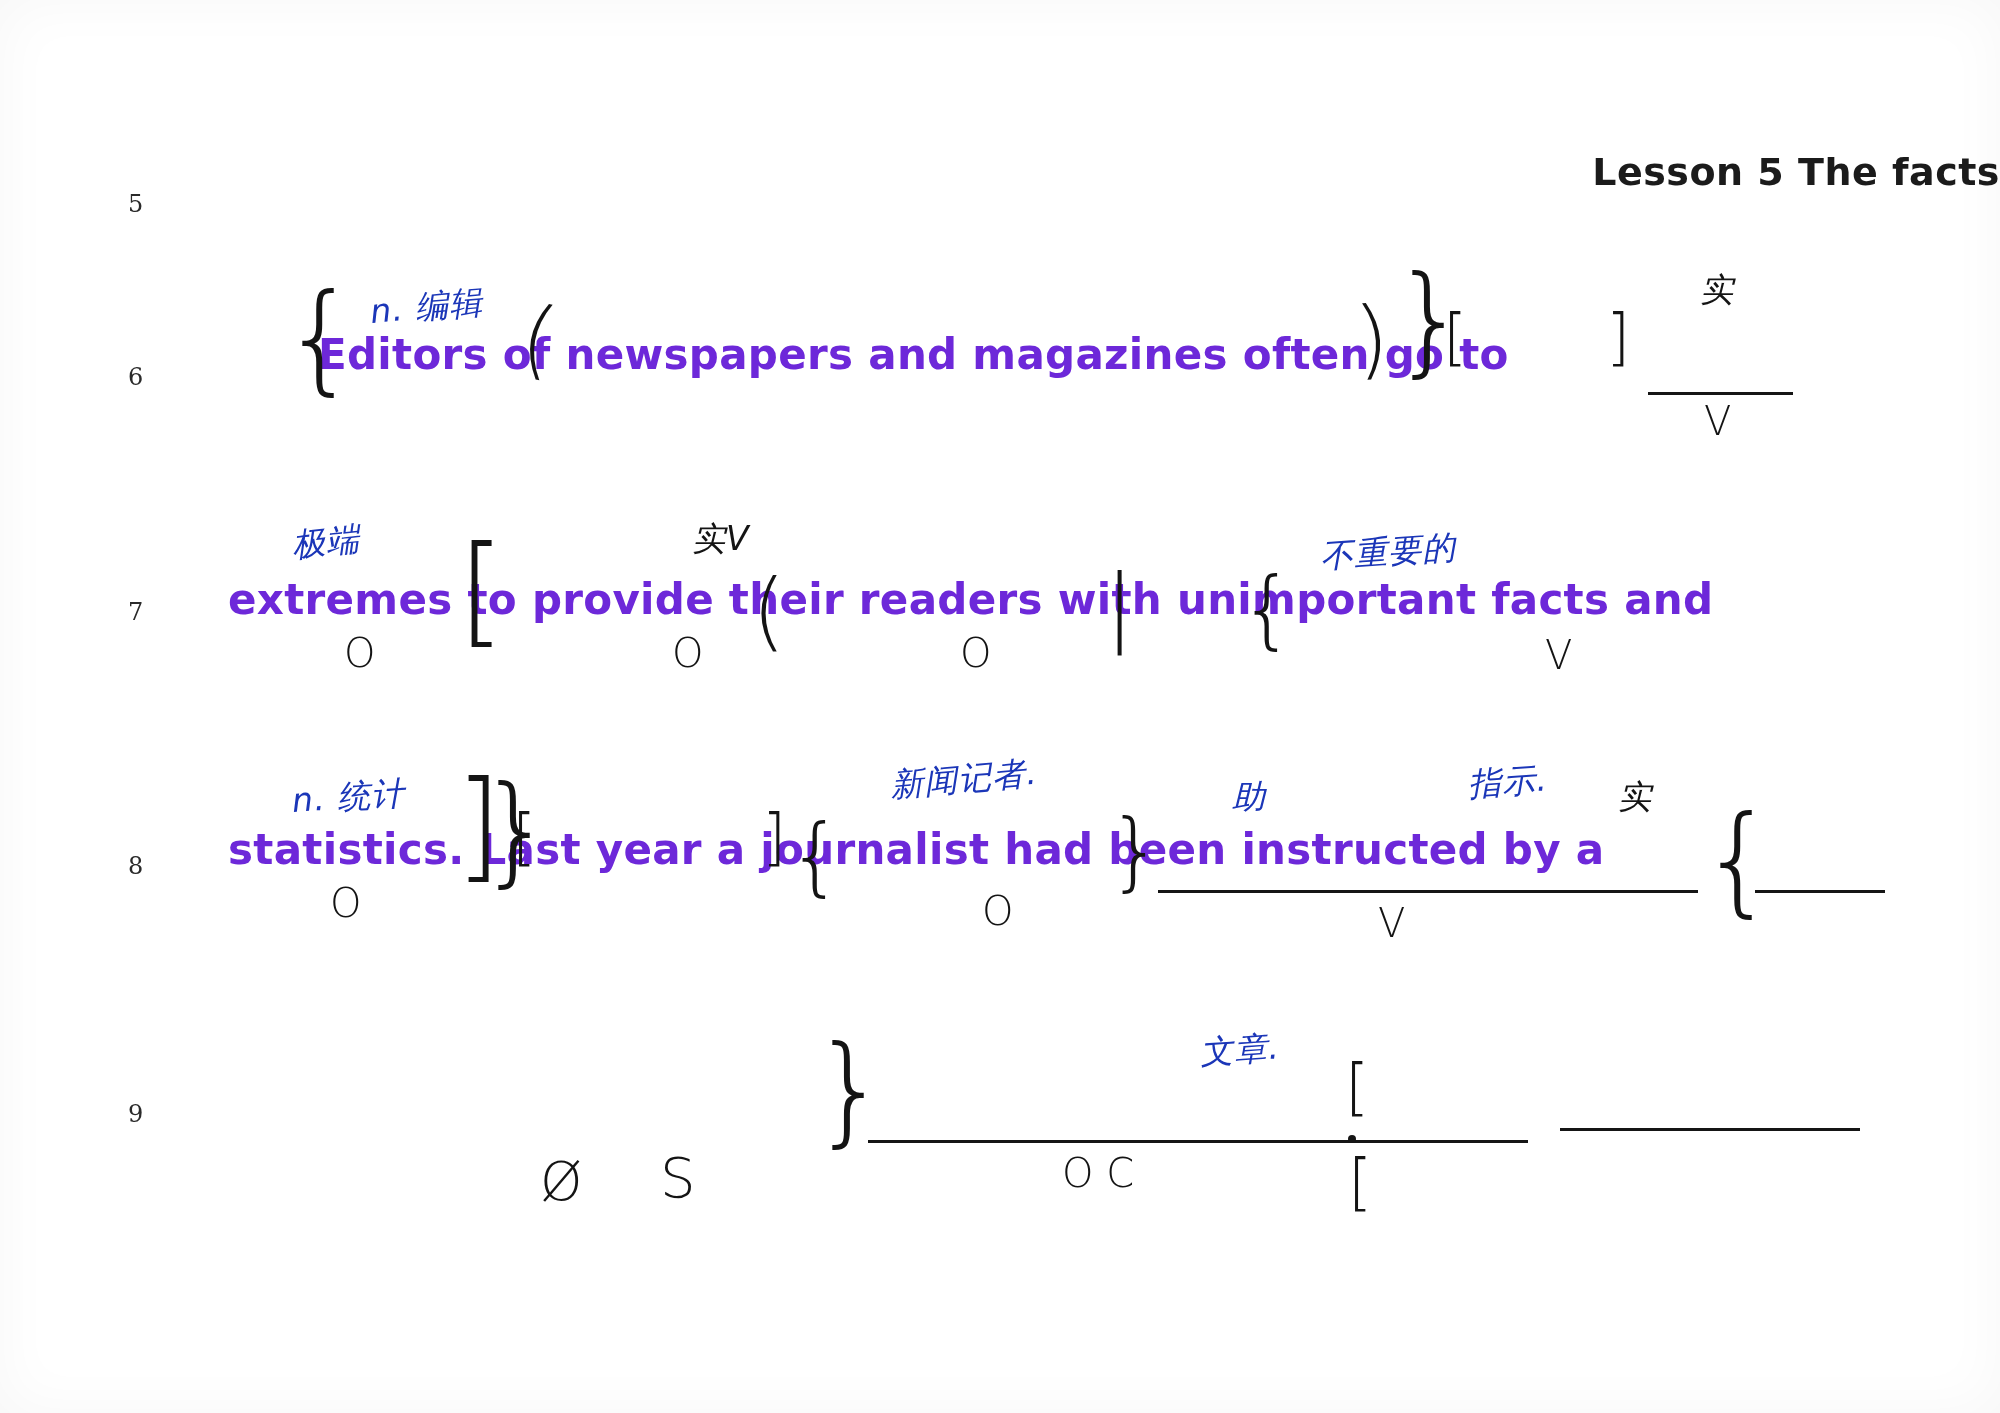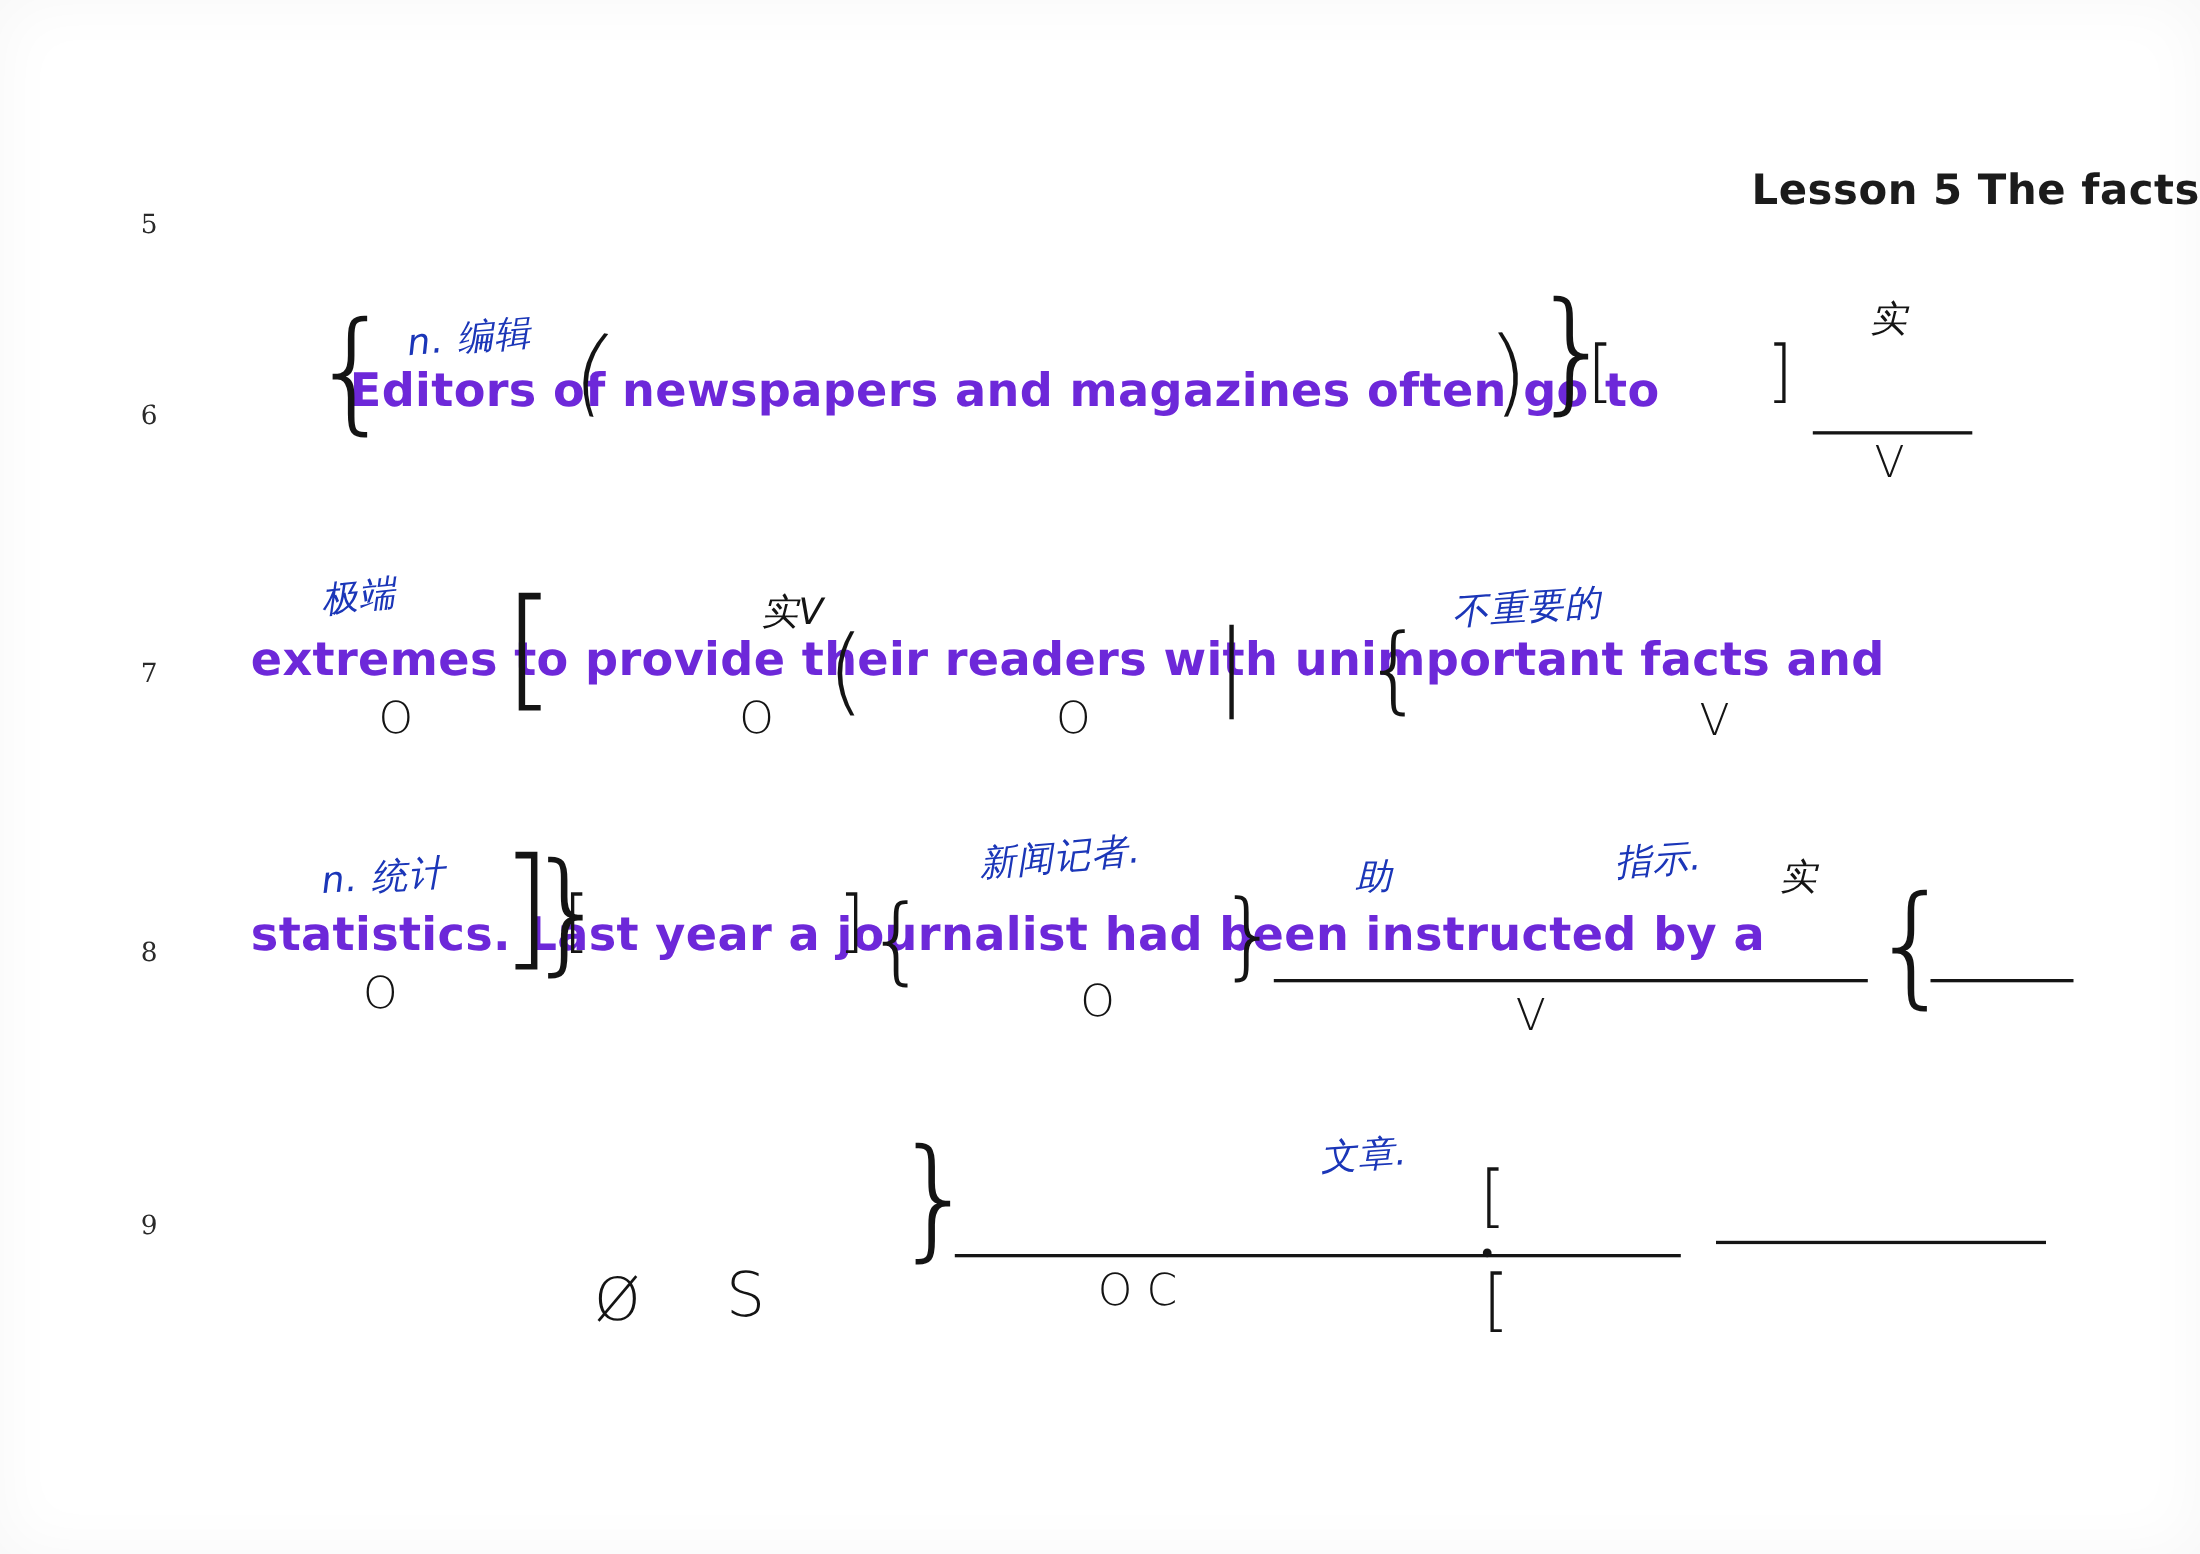--- a/index.html
+++ b/index.html
@@ -127,21 +127,21 @@
   <div class="hw hw-black cjk" style="left:1700px; top:268px;">实</div>
   <div class="underline-rule" style="left:1648px; top:392px; width:145px;"></div>
   <div class="hw hw-black vee" style="left:1704px; top:398px;">V</div>
 
   <div class="text-line" style="left:228px; top:575px;">extremes to provide their readers with unimportant facts and</div>
 
   <div class="hw hw-blue cjk" style="left:292px; top:520px; transform: rotate(-6deg);">极端</div>
   <div class="hw hw-black mark-tall" style="left:458px; top:520px;">[</div>
   <div class="hw hw-black circle-o" style="left:344px; top:630px;">O</div>
 
-  <div class="hw hw-black cjk" style="left:692px; top:534px;">实V</div>
+  <div class="hw hw-black cjk" style="left:692px; top:517px;">实V</div>
   <div class="hw hw-black mark-xl" style="left:752px; top:560px;">(</div>
   <div class="hw hw-black circle-o" style="left:672px; top:630px;">O</div>
 
   <div class="hw hw-black mark-xl" style="left:1105px; top:555px;">|</div>
   <div class="hw hw-black circle-o" style="left:960px; top:630px;">O</div>
 
   <div class="hw hw-black mark-xl" style="left:1240px; top:558px;">{</div>
   <div class="hw hw-blue cjk" style="left:1320px; top:530px; transform: rotate(-4deg);">不重要的</div>
   <div class="hw hw-black vee" style="left:1545px; top:632px;">V</div>
 
@@ -168,19 +168,19 @@
   <div class="hw hw-black mark-tall" style="left:1700px; top:790px;">{</div>
   <div class="underline-rule" style="left:1755px; top:890px; width:130px;"></div>
 
 
   <div class="hw hw-black mark-tall" style="left:812px; top:1020px;">}</div>
   <div class="hw hw-black circle-o" style="left:540px; top:1150px; font-size:54px;">Ø</div>
   <div class="hw hw-black circle-o" style="left:660px; top:1145px; font-size:56px;">S</div>
 
   <div class="hw hw-blue cjk" style="left:1200px; top:1028px; transform: rotate(-4deg);">文章.</div>
   <div class="underline-rule" style="left:868px; top:1140px; width:660px;"></div>
-  <div class="hw hw-black circle-o" style="left:998px; top:1150px;">O C</div>
+  <div class="hw hw-black circle-o" style="left:1062px; top:1150px;">O C</div>
   <div class="dot" style="left:1348px; top:1135px;"></div>
   <div class="hw hw-black mark-lg" style="left:1345px; top:1050px;">[</div>
   <div class="hw hw-black mark-lg" style="left:1348px; top:1145px;">[</div>
   <div class="underline-rule" style="left:1560px; top:1128px; width:300px;"></div>
 
 </div>
 
 </body></html>

